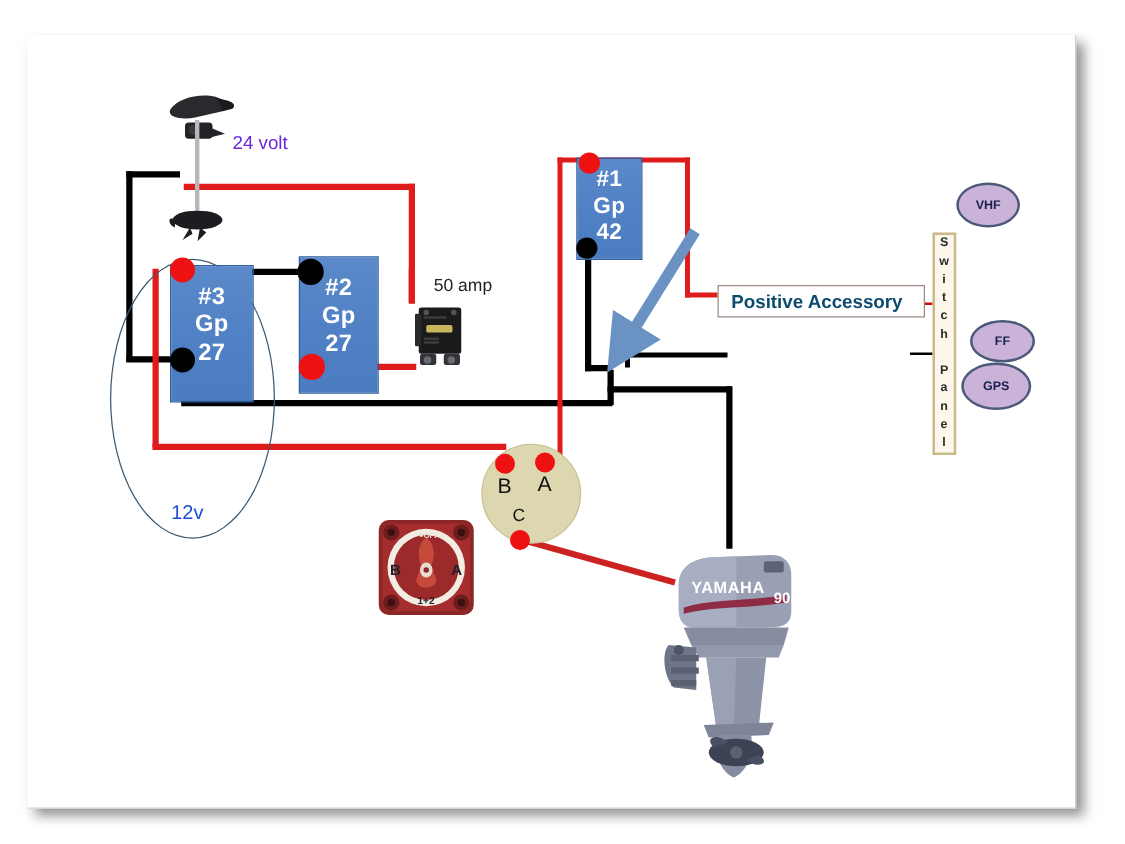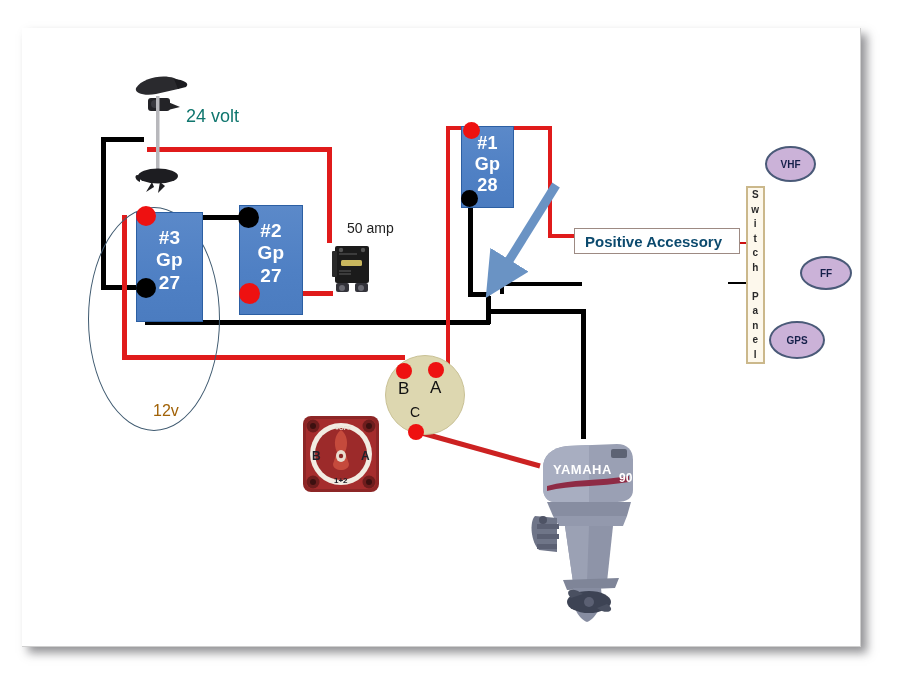--- a/index.html
+++ b/index.html
@@ -162,27 +162,26 @@
 
   .ellipse-12v {
     position: absolute;
     border: 1.5px solid #3f5a70;
     border-radius: 50%;
     background: transparent;
   }
   .lbl-12v {
     position: absolute;
     font-size: 16px;
-    color: #a16207;
-    margin-left: 16px;
+    color: #1d4ed8;
   }
   .lbl-24v {
     position: absolute;
-    font-size: 18px;
-    color: #0f766e;
+    font-size: 15px;
+    color: #6d28d9;
   }
   .lbl-50amp {
     position: absolute;
     font-size: 14px;
     color: #222;
   }
   svg { display: block; }
 </style>
 </head>
 <body>
@@ -278,21 +277,21 @@
     <span>#2</span>
     <span>Gp</span>
     <span>27</span>
   </div>
   <div class="dot dot-black" style="left:238px; top:207px; width:21px; height:21px;"></div>
   <div class="dot dot-red" style="left:239px; top:283px; width:21px; height:21px;"></div>
 
   <div class="battery" style="left:461px; top:126px; width:53px; height:82px; font-size:18px; padding-top:6px;">
     <span>#1</span>
     <span>Gp</span>
-    <span>28</span>
+    <span>42</span>
   </div>
   <div class="dot dot-red" style="left:463px; top:122px; width:17px; height:17px;"></div>
   <div class="dot dot-black" style="left:461px; top:190px; width:17px; height:17px;"></div>
 
   <div class="lbl-50amp" style="left:347px; top:220px;">50 amp</div>
   <svg style="position:absolute; left:330px; top:243px;" width="44" height="52" viewBox="0 0 44 52">
     <rect x="5" y="3" width="34" height="37" rx="2" fill="#1b1b1b"></rect>
     <rect x="2" y="8" width="5" height="26" rx="1" fill="#2a2a2a"></rect>
     <circle cx="11" cy="7" r="2.2" fill="#555"></circle>
     <circle cx="33" cy="7" r="2.2" fill="#555"></circle>
@@ -319,22 +318,22 @@
     <span>h</span>
     <span>&nbsp;</span>
     <span>P</span>
     <span>a</span>
     <span>n</span>
     <span>e</span>
     <span>l</span>
   </div>
 
   <div class="accessory" style="left:765px; top:146px; width:51px; height:36px;">VHF</div>
-  <div class="accessory" style="left:800px; top:256px; width:52px; height:34px;">FF</div>
-  <div class="accessory" style="left:769px; top:321px; width:56px; height:38px;">GPS</div>
+  <div class="accessory" style="left:776px; top:256px; width:52px; height:34px;">FF</div>
+  <div class="accessory" style="left:769px; top:290px; width:56px; height:38px;">GPS</div>
 
   <div class="selector" style="left:385px; top:355px; width:78px; height:78px;"></div>
   <div class="dot dot-red" style="left:396px; top:363px; width:16px; height:16px;"></div>
   <div class="dot dot-red" style="left:428px; top:362px; width:16px; height:16px;"></div>
   <div class="dot dot-red" style="left:408px; top:424px; width:16px; height:16px;"></div>
   <div class="selector-lbl" style="left:398px; top:379px;">B</div>
   <div class="selector-lbl" style="left:430px; top:378px;">A</div>
   <div class="selector-lbl" style="left:410px; top:404px; font-size:14px;">C</div>
 
   <svg style="position:absolute; left:297px; top:410px;" width="88" height="88" viewBox="0 0 88 88">

